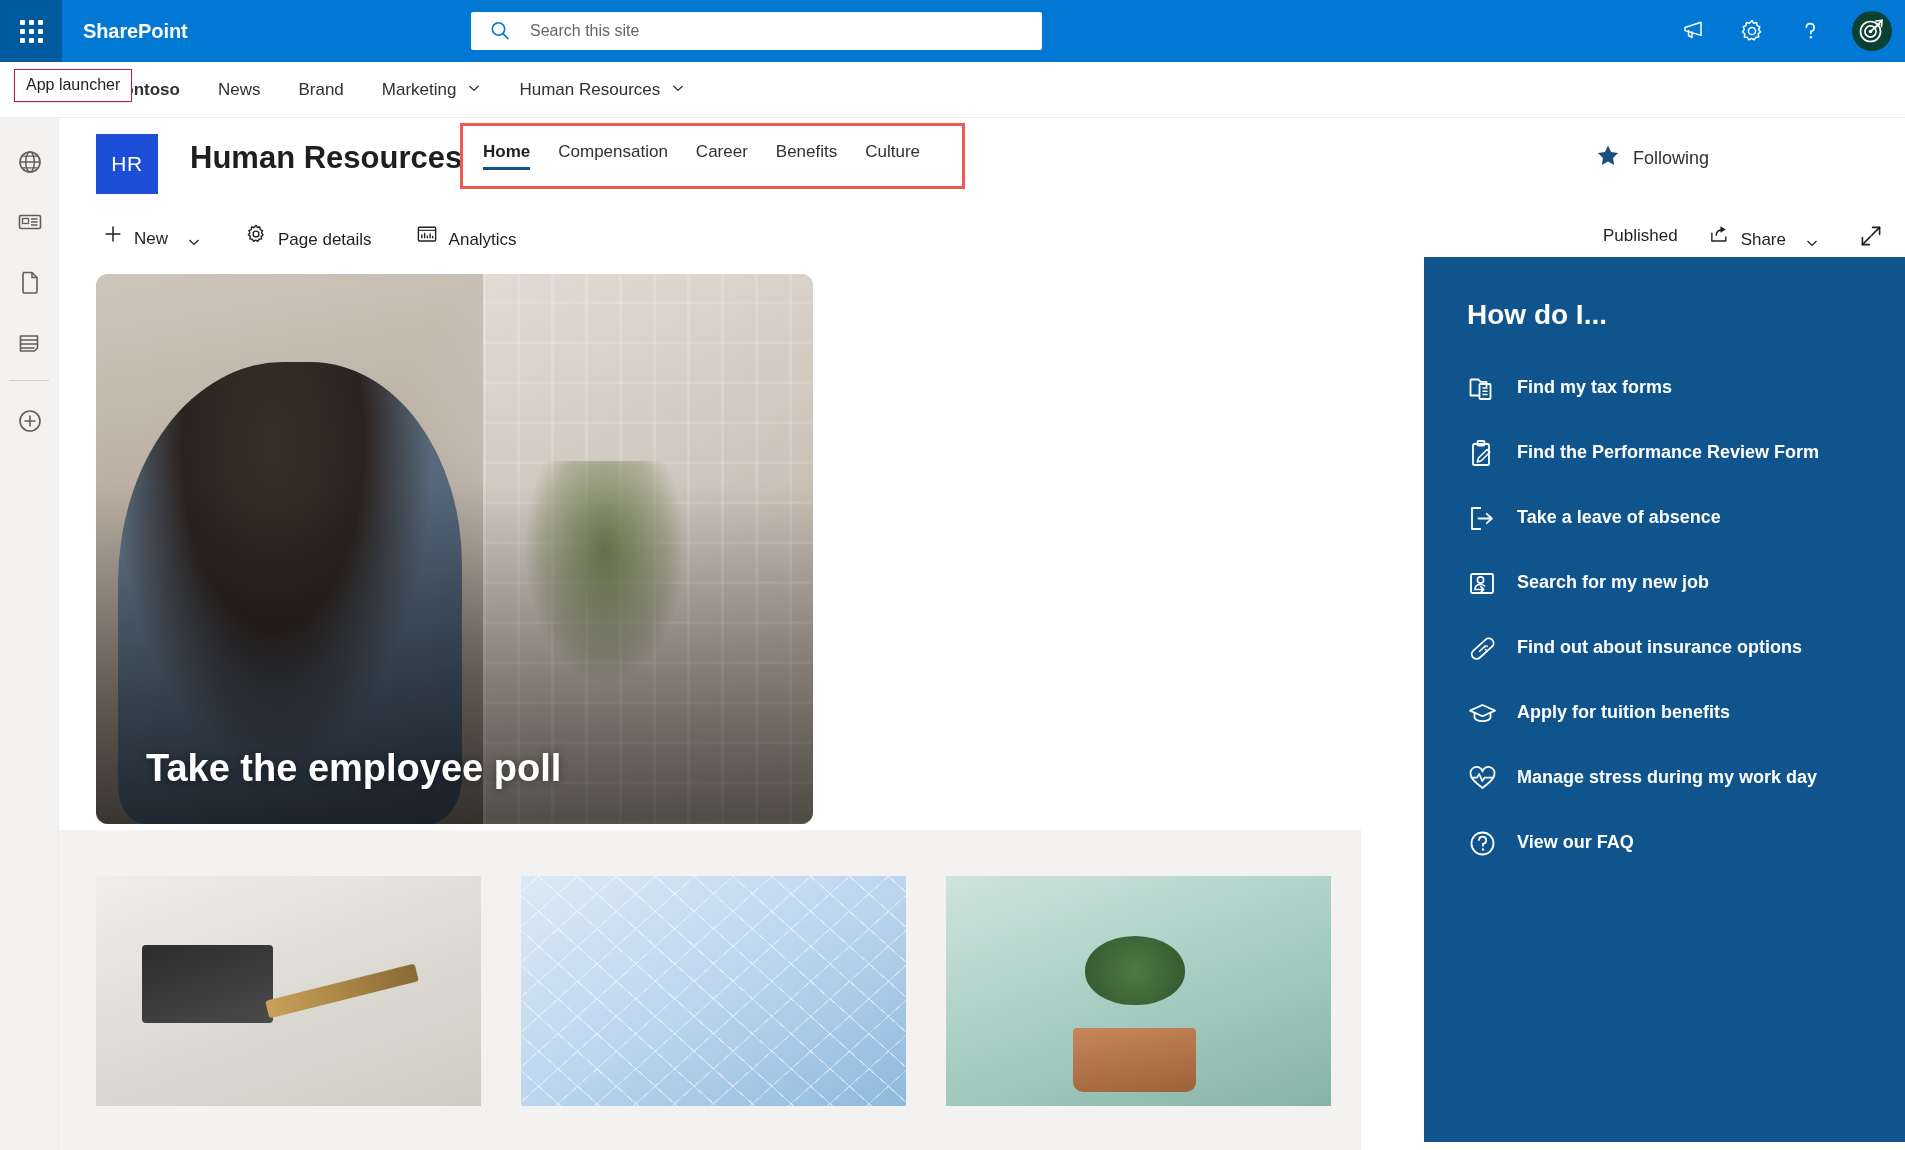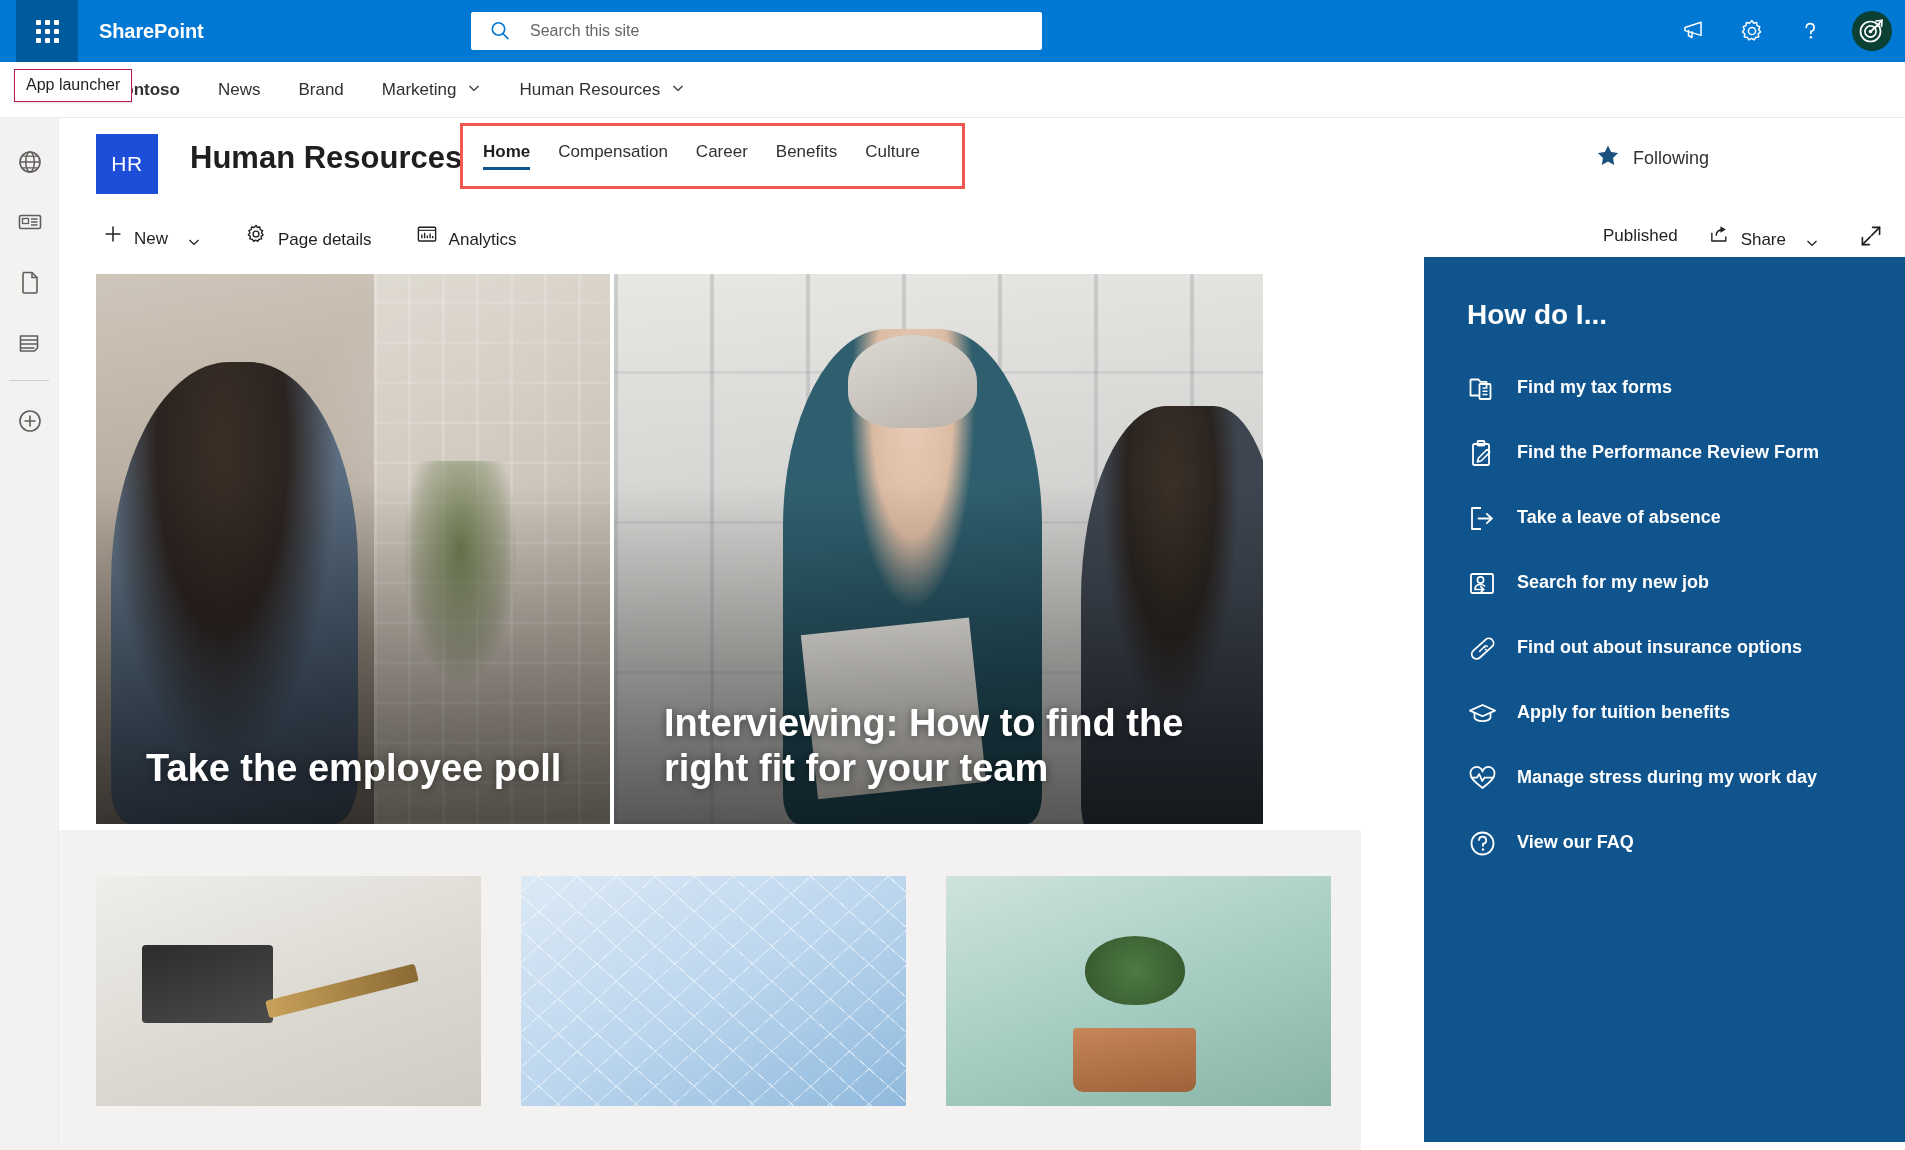--- a/index.html
+++ b/index.html
@@ -9,21 +9,21 @@
     overflow: hidden;
     font-family: "Liberation Sans", sans-serif;
     background: #ffffff;
   }
 
   
   .suitebar {
     position: absolute; top: 0; left: 0;
     width: 1905px; height: 62px;
     background: #0078d4;
-    display: flex; align-items: center; padding-left: 16px;
+    display: flex; align-items: center;
   }
   .waffle {
     width: 62px; height: 62px;
     background: #005a9e;
     display: flex; align-items: center; justify-content: center;
     cursor: pointer;
   }
   .waffle-grid {
     display: grid;
     grid-template-columns: repeat(3, 5px);
@@ -204,21 +204,21 @@
   .hero {
     position: relative;
     margin: 10px 0 0 37px;
     width: 1302px; height: 550px;
     display: flex; gap: 4px;
   }
   .herocard {
     position: relative; overflow: hidden;
     background: #d7d4d0;
   }
-  .herocard.left  { width: 514px; }
+  .herocard.left  { width: 717px; border-radius: 12px; }
   .herocard.right { width: 649px; }
   .hero-title {
     position: absolute; left: 50px; right: 46px; bottom: 34px;
     color: #ffffff; font-size: 38px; font-weight: 600;
     line-height: 1.17; text-shadow: 0 1px 8px rgba(0,0,0,.45);
     z-index: 3;
   }
   .hero-shade {
     position: absolute; left:0; right:0; bottom:0; height: 62%;
     background: linear-gradient(to top, rgba(0,0,0,.55), rgba(0,0,0,0));
@@ -620,31 +620,20 @@
 
   <div class="hero">
     <div class="herocard left">
       <div class="photo-a">
         <div class="photo-a-win"></div>
         <div class="photo-a-plant"></div>
       </div>
       <div class="hero-shade"></div>
       <div class="hero-title">Take the employee poll</div>
     </div>
-    <div class="herocard right">
-      <div class="photo-b">
-        <div class="photo-b-win"></div>
-        <div class="photo-b-person2"></div>
-        <div class="photo-b-person"></div>
-        <div class="photo-b-hair"></div>
-        <div class="photo-b-paper"></div>
-      </div>
-      <div class="hero-shade"></div>
-      <div class="hero-title">Interviewing: How to find the right fit for your team</div>
-    </div>
   </div>
 
   <div class="lowerstrip">
     <div class="lowercards">
       <div class="lcard lcard-1"></div>
       <div class="lcard lcard-2"></div>
       <div class="lcard lcard-3"></div>
     </div>
   </div>
 </div>

